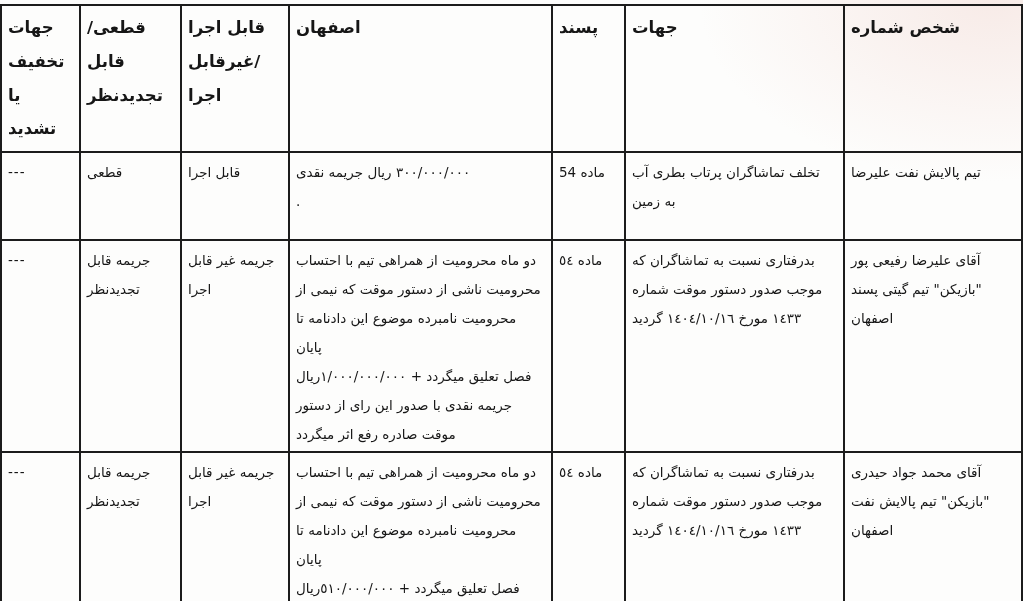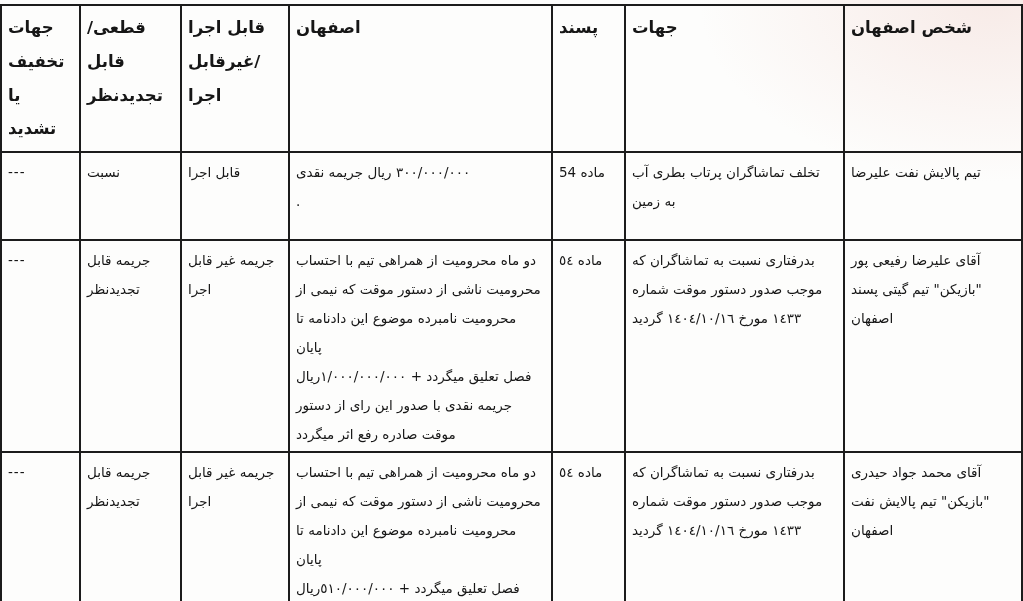--- a/index.html
+++ b/index.html
@@ -63,21 +63,21 @@
       <col style="width:178px">
       <col style="width:219px">
       <col style="width:73px">
       <col style="width:263px">
       <col style="width:108px">
       <col style="width:101px">
       <col style="width:79px">
     </colgroup>
     <tbody>
       <tr class="header-row">
-        <th>شخص اصفهان</th>
+        <th>شخص شماره</th>
         <th>جهات</th>
         <th>پسند</th>
         <th>اصفهان</th>
         <th>قابل اجرا
 /غیرقابل
 اجرا</th>
         <th>قطعی/قابل
 تجدیدنظر</th>
         <th>جهات
 تخفیف
@@ -86,21 +86,21 @@
       </tr>
 
       <tr class="row-1">
         <td>تیم پالایش نفت علیرضا</td>
         <td>تخلف تماشاگران پرتاب بطری آب
 به زمین</td>
         <td>ماده 54</td>
         <td class="penalties-ltr">٣٠٠/٠٠٠/٠٠٠ ریال جریمه نقدی
 .</td>
         <td>قابل اجرا</td>
-        <td>نسبت</td>
+        <td>قطعی</td>
         <td class="dashes">---</td>
       </tr>
 
       <tr class="row-2">
         <td>آقای علیرضا رفیعی پور
 "بازیکن" تیم گیتی پسند
 اصفهان</td>
         <td>بدرفتاری نسبت به تماشاگران که
 موجب صدور دستور موقت شماره
 ١٤٣٣ مورخ ١٤٠٤/١٠/١٦ گردید</td>

